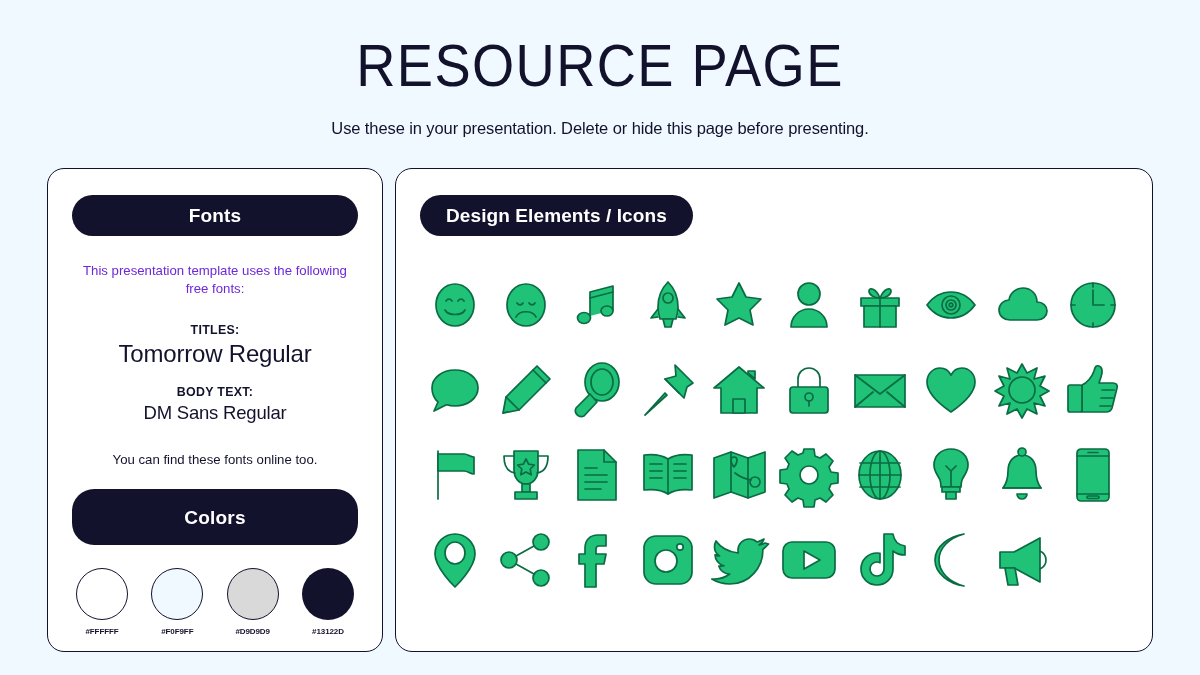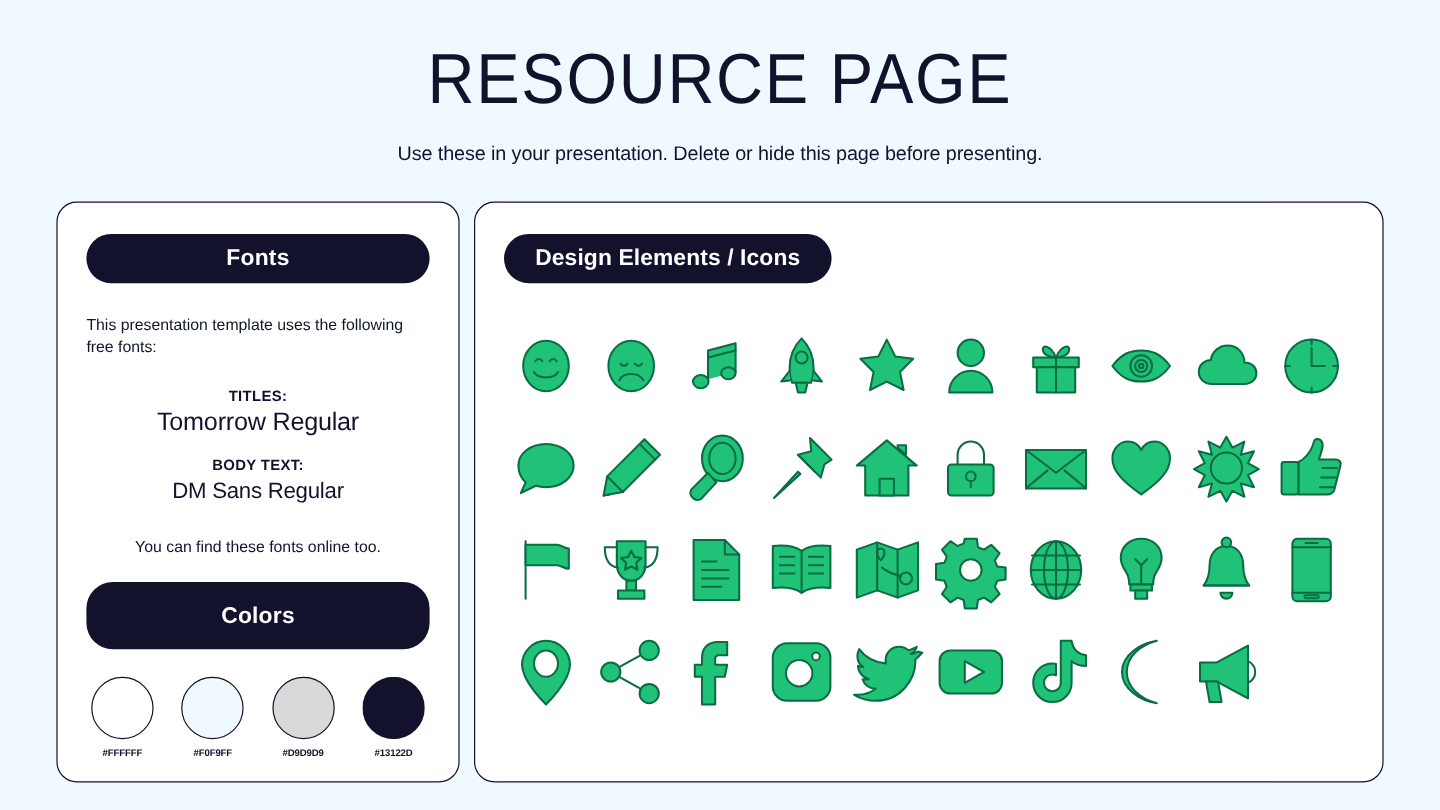--- a/index.html
+++ b/index.html
@@ -102,36 +102,37 @@
   .pill-icons {
     height: 41px;
     padding: 0 26px;
     font-size: 19px;
     letter-spacing: 0.1px;
     margin-bottom: 8px;
   }
 
   
   .fonts-intro {
+    text-align: center;
     font-size: 13.2px;
     line-height: 1.38;
     margin-top: 26px;
-    color: #0f172a;
+    color: #6d28d9;
   }
 
   .font-block { text-align: center; }
 
   .font-label {
     font-size: 12.4px;
     font-weight: 700;
     letter-spacing: 0.3px;
   }
 
   .font-name {
-    font-size: 21px;
+    font-size: 24px;
     font-weight: 400;
     letter-spacing: -0.2px;
   }
 
   .font-name.small { font-size: 18.5px; }
 
   .fonts-titles { margin-top: 25px; }
   .fonts-titles .font-name { margin-top: 3px; }
   .fonts-body { margin-top: 17px; }
   .fonts-body .font-name { margin-top: 3px; }

